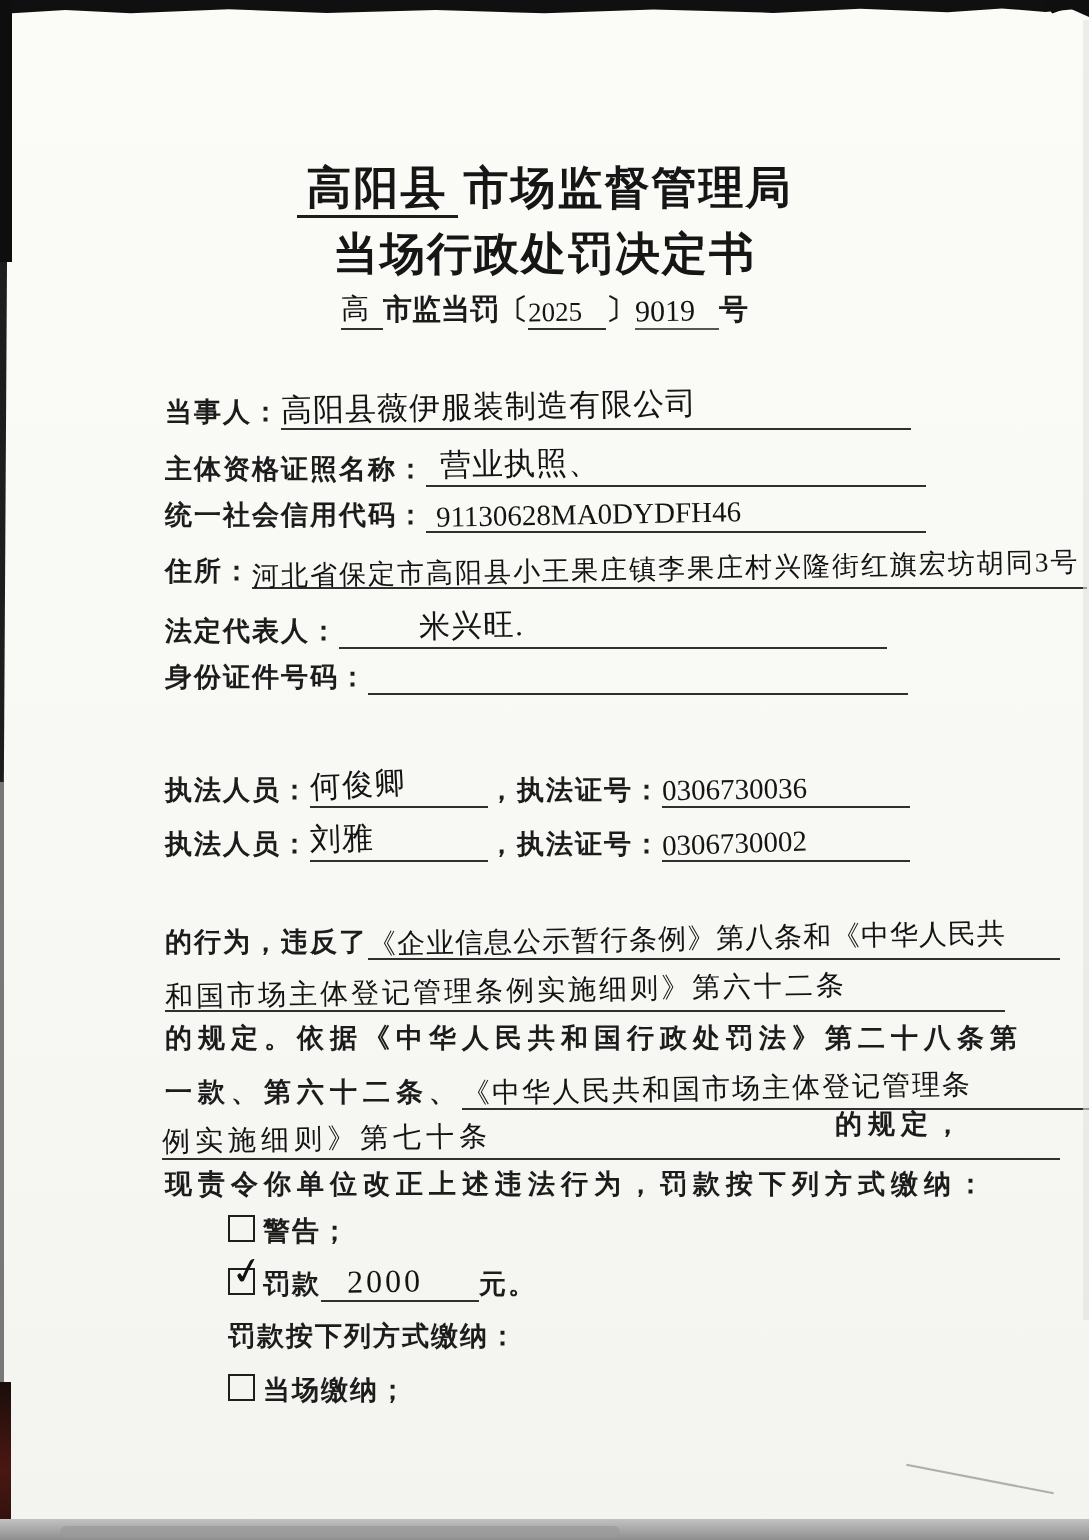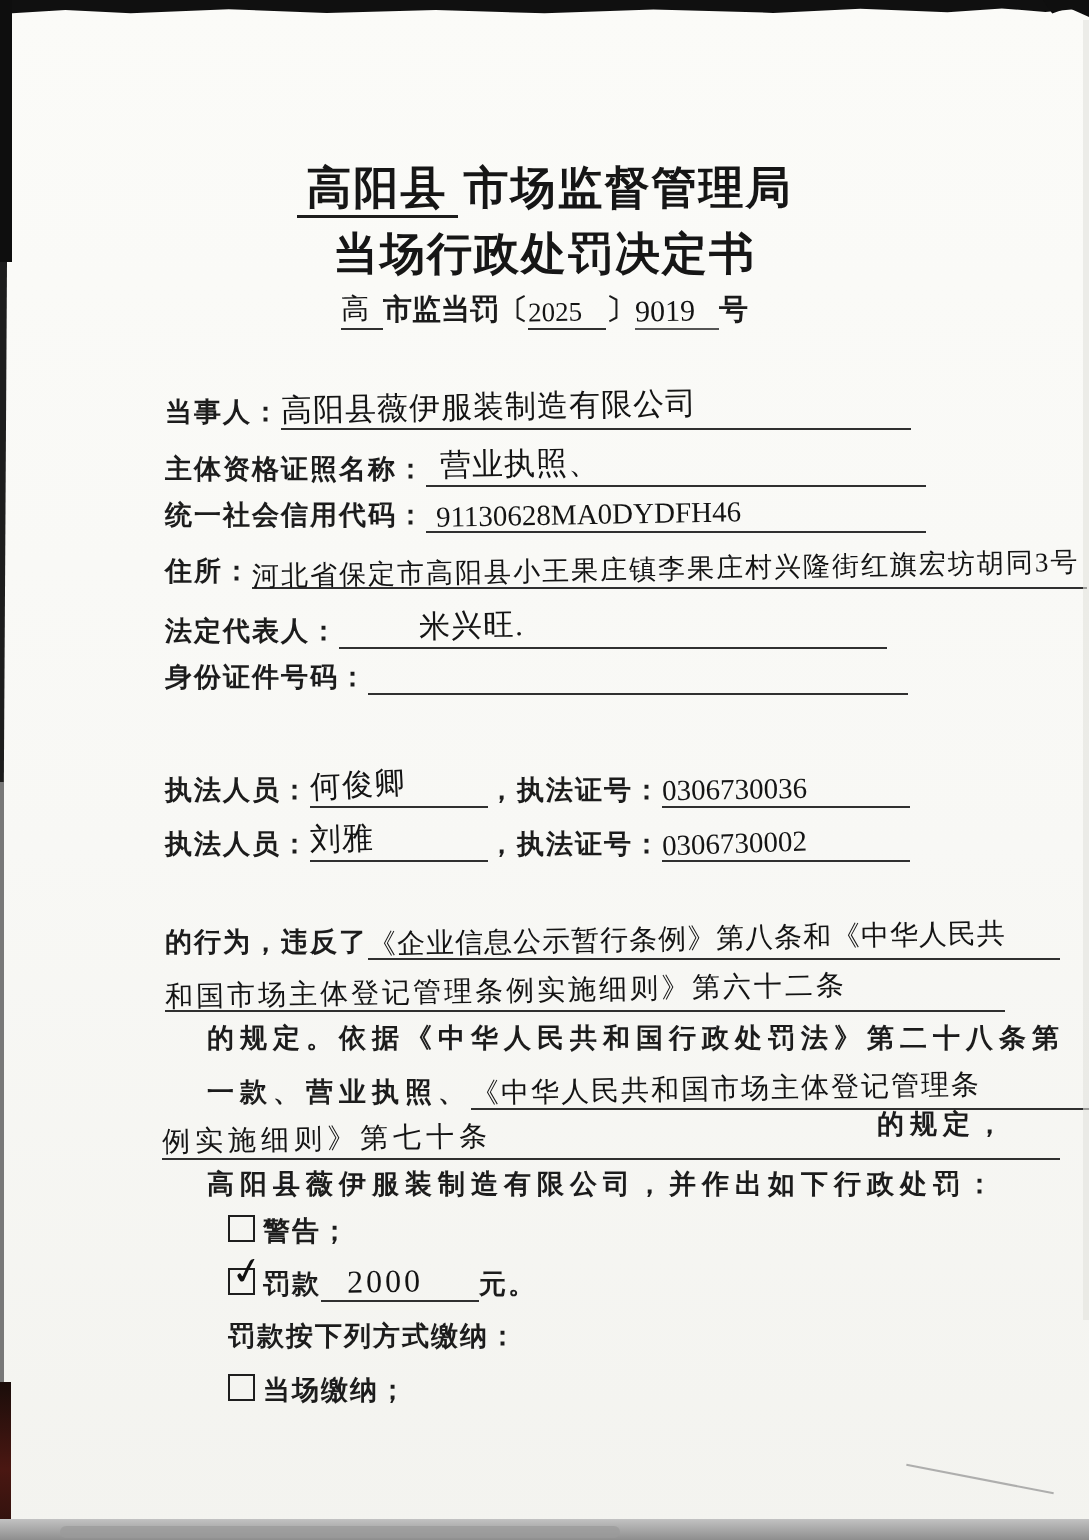--- a/index.html
+++ b/index.html
@@ -29,21 +29,21 @@
   .printed{color:#1b1b1b;}
   .title-row{position:absolute;left:0;width:100%;text-align:center;
     font-family:"Liberation Sans",sans-serif;font-weight:700;font-size:45px;
     letter-spacing:2px;color:#161616;white-space:nowrap;}
   .title-underline{border-bottom:3px solid #1d1d1d;padding:0 10px 2px 10px;}
   .title-gap{margin-left:6px;}
   .docno-row{position:absolute;left:0;top:290px;width:100%;text-align:center;
     font-size:29px;font-weight:700;color:#222;white-space:nowrap;}
   .row{position:absolute;left:165px;font-size:27px;font-weight:700;letter-spacing:2px;
     color:#1c1c1c;white-space:nowrap;}
-  .para{letter-spacing:6px;margin-left:42px;}
+  .para{letter-spacing:6px;}
   .uline{display:inline-block;border-bottom:2px solid #303030;min-height:32px;
     vertical-align:bottom;text-align:left;}
   .hw{font-family:cursive;font-weight:400;color:#141414;letter-spacing:1px;
     display:inline-block;transform:rotate(-1deg);}
   .hw-big{font-size:31px;}
   .hw-med{font-size:28px;}
   .hw-num{font-size:27px;letter-spacing:0;}
   .cb{display:inline-block;width:23px;height:23px;border:2.5px solid #1e1e1e;
     vertical-align:-2px;margin-right:8px;position:relative;}
   .tick{position:absolute;left:1px;top:-18px;font-size:38px;line-height:1;
@@ -105,33 +105,33 @@
 
   <div class="row" style="top:972px;">
     <span class="uline" style="width:840px;"><span class="hw hw-med" style="letter-spacing:3px;">和国市场主体登记管理条例实施细则》第六十二条</span></span>
   </div>
 
   <div class="row para" style="top:1020px;">
     <span>的规定。依据《中华人民共和国行政处罚法》第二十八条第</span>
   </div>
 
   <div class="row" style="top:1070px;">
-    <span class="para">一款、营业执照、</span><span class="uline" style="width:630px;"><span class="hw hw-med" style="letter-spacing:2px;">《中华人民共和国市场主体登记管理条</span></span>
+    <span class="para">一款、第六十二条、</span><span class="uline" style="width:630px;"><span class="hw hw-med" style="letter-spacing:2px;">《中华人民共和国市场主体登记管理条</span></span>
   </div>
 
   <div class="row para" style="top:1106px;left:835px;">
     <span>的规定，</span>
   </div>
 
   <div class="row" style="top:1120px;left:162px;">
     <span class="uline" style="width:898px;"><span class="hw hw-med" style="letter-spacing:5px;">例实施细则》第七十条</span></span>
   </div>
 
   <div class="row para" style="top:1166px;">
-    <span>高阳县薇伊服装制造有限公司，并作出如下行政处罚：</span>
+    <span>现责令你单位改正上述违法行为，罚款按下列方式缴纳：</span>
   </div>
 
   <div class="row" style="top:1213px;left:228px;">
     <span class="cb"></span><span>警告；</span>
   </div>
 
   <div class="row" style="top:1263px;left:228px;">
     <span class="cb"><span class="tick">✓</span></span><span>罚款</span><span class="uline" style="width:158px;"><span class="hw" style="font-size:32px;margin-left:26px;letter-spacing:3px;">2000</span></span><span>元。</span>
   </div>
 

